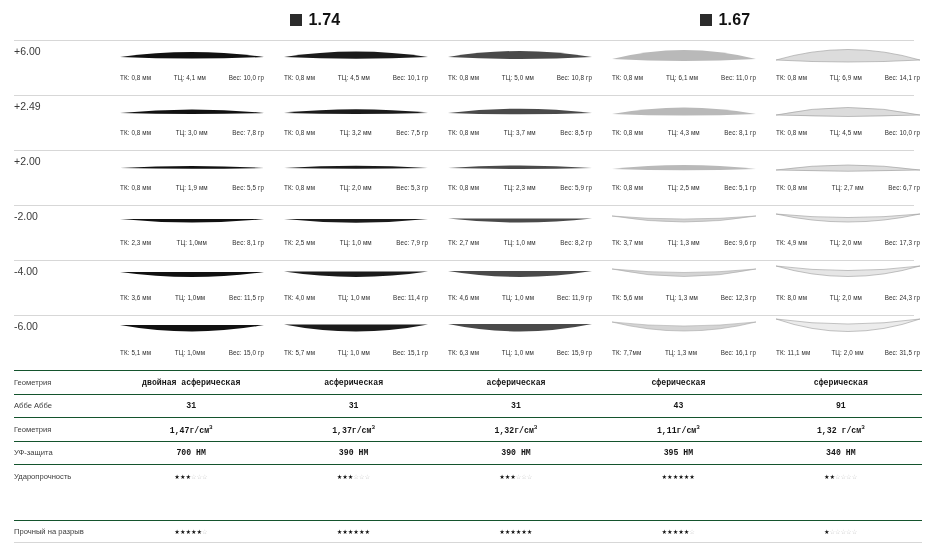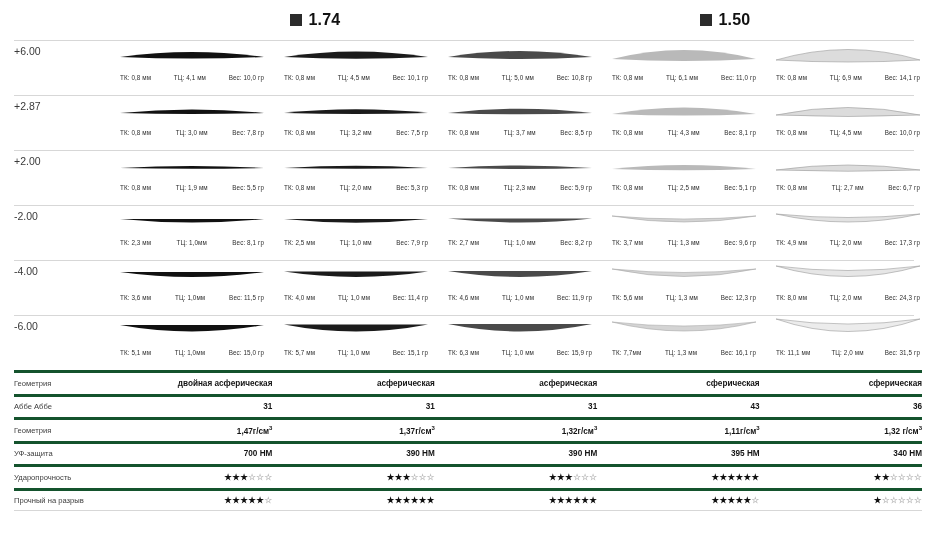--- a/index.html
+++ b/index.html
@@ -77,36 +77,37 @@
     letter-spacing: .1px;
     padding: 0 2px;
     margin-top: -1px;
   }
   .specs span { white-space: nowrap; }
 
   
   .props { padding-left: 14px; padding-right: 8px; margin-top: 0px; }
   .prow {
     display: flex;
-    border-top: 3px solid #14532d;
+    border-top: 1px solid #14532d;
     height: 23.5px;
     align-items: center;
   }
-  .prow.last { border-bottom: 1px solid #d7d7d7; }
+  .prow.last { border-bottom: 1px solid #d7d7d7; margin-top: 32px; }
   .pname {
     width: 96px; flex: 0 0 96px;
     font-size: 7.6px;
     color: #3c3c3c;
   }
   .pval {
     flex: 1 1 0;
-    text-align: right;
+    text-align: center;
     font-size: 8.2px;
     font-weight: bold;
     color: #141414;
+    font-family: Liberation Mono, monospace;
   }
   .pval sup { font-size: 6px; font-weight: bold; }
   .stars {
     letter-spacing: .4px;
     font-size: 8.5px;
     line-height: 1;
   }
   .stars .on { color: #111; }
   .stars .off { color: #bdbdbd; }
   .foot { height: 8px; }
@@ -117,21 +118,21 @@
 <div class="sheet">
 
   <div class="header">
     <div class="hdr-spacer"></div>
     <div class="hdr-col">
       <span class="hdr-swatch"></span>
       <span class="hdr-label">1.74</span>
     </div>
     <div class="hdr-col">
       <span class="hdr-swatch"></span>
-      <span class="hdr-label">1.50</span>
+      <span class="hdr-label">1.67</span>
     </div>
   </div>
 
   <div class="rows">
 
     <div class="row">
       <div class="row-label">+6.00</div>
       <div class="row-cells">
         <div class="cell">
           <div class="lens-wrap">
@@ -190,21 +191,21 @@
           <div class="specs">
             <span>ТК: 0,8 мм</span>
             <span>ТЦ: 6,9 мм</span>
             <span>Вес: 14,1 гр</span>
           </div>
         </div>
       </div>
     </div>
 
     <div class="row">
-      <div class="row-label">+2.87</div>
+      <div class="row-label">+2.49</div>
       <div class="row-cells">
         <div class="cell">
           <div class="lens-wrap">
             <svg width="148" height="30" viewBox="0 0 148 30">
                 <path d="M2 15 Q74 8 146 15 Q74 17 2 15 Z" fill="#111111"></path>
               </svg>
           </div>
           <div class="specs">
             <span>ТК: 0,8 мм</span>
             <span>ТЦ: 3,0 мм</span>
@@ -537,21 +538,21 @@
       <div class="pval">сферическая</div>
       <div class="pval">сферическая</div>
     </div>
 
     <div class="prow">
       <div class="pname">Аббе Аббе</div>
       <div class="pval">31</div>
       <div class="pval">31</div>
       <div class="pval">31</div>
       <div class="pval">43</div>
-      <div class="pval">36</div>
+      <div class="pval">91</div>
     </div>
 
     <div class="prow">
       <div class="pname">Геометрия</div>
       <div class="pval"><span>1,47г/см</span><sup>3</sup></div>
       <div class="pval"><span>1,37г/см</span><sup>3</sup></div>
       <div class="pval"><span>1,32г/см</span><sup>3</sup></div>
       <div class="pval"><span>1,11г/см</span><sup>3</sup></div>
       <div class="pval"><span>1,32 г/см</span><sup>3</sup></div>
     </div>

